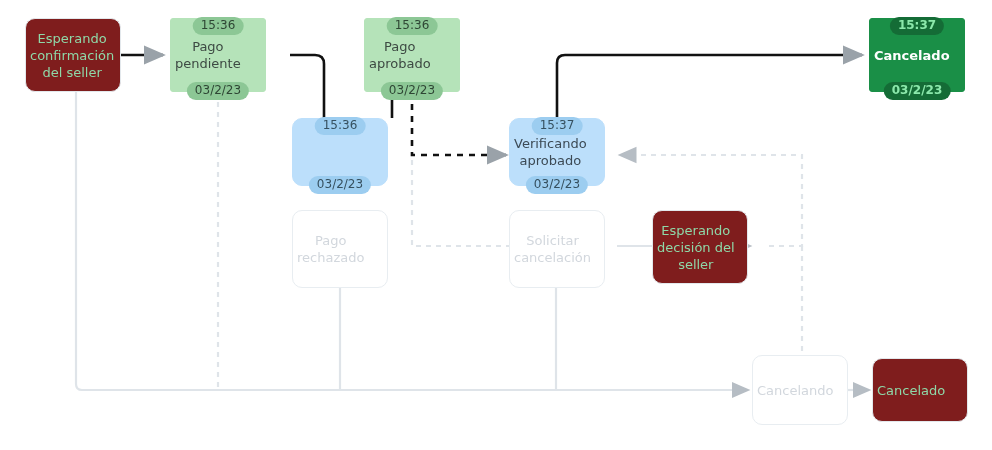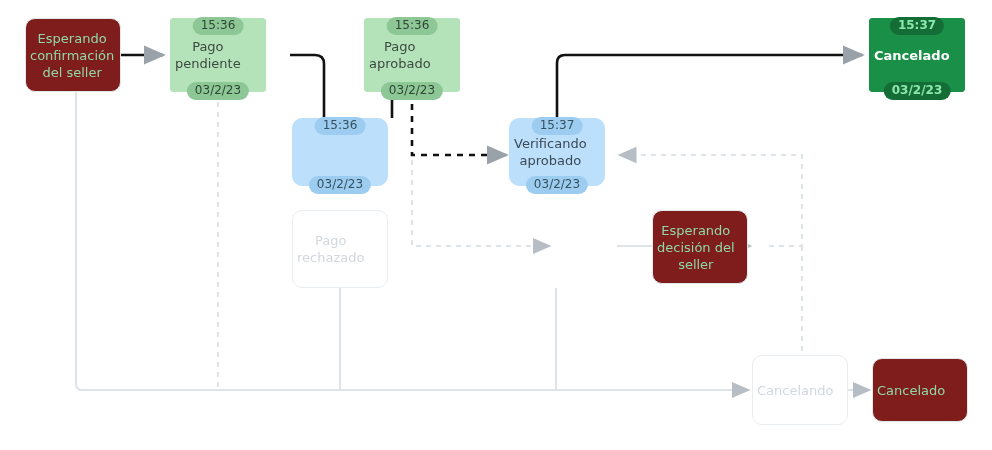--- a/index.html
+++ b/index.html
@@ -187,20 +187,26 @@
     <div class="chip chip-date blue-chip">03/2/23</div>
   </div>
 
   <div class="node n-idle-rd" style="left:292px;top:210px;width:96px;height:78px;">
     <div class="label">
       <div>Pago</div>
       <div>rechazado</div>
     </div>
   </div>
 
+  <div class="node n-idle-rd" style="left:509px;top:210px;width:96px;height:78px;">
+    <div class="label">
+      <div>Solicitar</div>
+      <div>cancelación</div>
+    </div>
+  </div>
 
   <div class="node n-idle-sq" style="left:652px;top:210px;width:96px;height:74px;">
     <div class="label">
       <div>Esperando</div>
       <div>decisión del</div>
       <div>seller</div>
     </div>
   </div>
 
   <div class="node n-idle-sq" style="left:872px;top:358px;width:96px;height:64px;">

